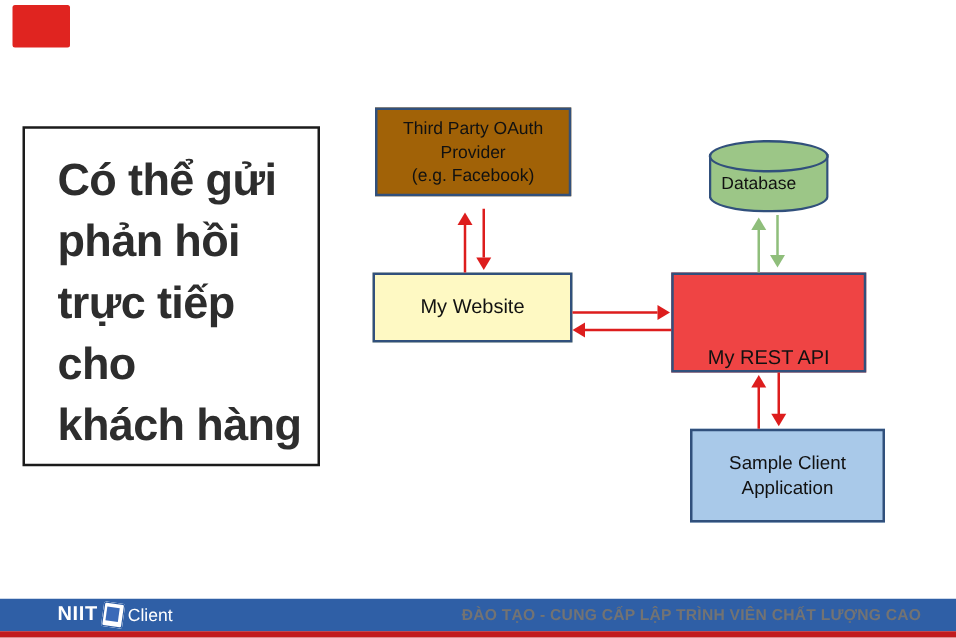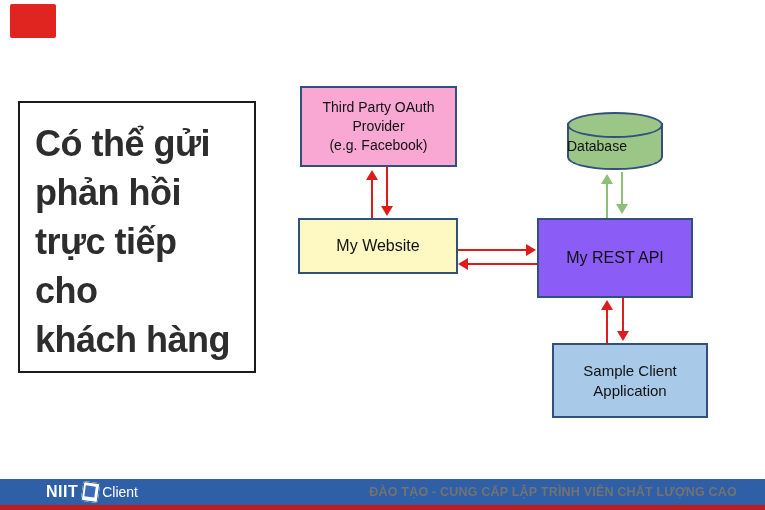--- a/index.html
+++ b/index.html
@@ -12,49 +12,49 @@
 
   
   .corner-accent{left:10px;top:4px;width:46px;height:34px;background:#e02420;border-radius:2px;}
 
   
   .callout{
     left:18px;top:101px;width:238px;height:272px;
     background:#ffffff;border:2px solid #1b1b1b;box-sizing:border-box;
   }
   .callout-text{
-    padding:16px 0 0 15px;
+    padding:16px 0 0 26px;
     font-size:36px;font-weight:bold;line-height:49px;
     color:#2d2d2d;white-space:pre-line;letter-spacing:-0.5px;
   }
 
   
   .dbox{
     box-sizing:border-box;border:2px solid #31507c;
     display:flex;align-items:center;justify-content:center;text-align:center;
     color:#111;white-space:pre-line;
   }
-  .oauth{left:300px;top:86px;width:157px;height:81px;background:#f9a8d4;font-size:14px;line-height:19px;}
+  .oauth{left:300px;top:86px;width:157px;height:71px;background:#a16207;font-size:14px;line-height:19px;}
   .website{left:298px;top:218px;width:160px;height:56px;background:#fef9c3;font-size:16px;}
-  .restapi{left:537px;top:218px;width:156px;height:80px;background:#8b5cf6;font-size:16px;}
+  .restapi{left:537px;top:218px;width:156px;height:80px;background:#ef4444;font-size:16px;align-items:flex-end;}
   .client{left:552px;top:343px;width:156px;height:75px;background:#a9c9e9;font-size:15px;line-height:20px;}
 
   
   .cyl{left:567px;top:112px;width:96px;height:60px;}
   .cyl-body{
     position:absolute;left:0;top:11px;width:92px;height:45px;
     background:#9cc687;border:2px solid #31507c;border-top:none;
     border-radius:0 0 46px 46px / 0 0 13px 13px;
   }
   .cyl-top{
     position:absolute;left:0;top:0;width:92px;height:22px;
     background:#9cc687;border:2px solid #31507c;border-radius:50%;
   }
   .cyl-label{
-    position:absolute;left:0;top:26px;width:80px;text-align:left;
+    position:absolute;left:0;top:26px;width:80px;text-align:center;
     font-size:14px;color:#111;
   }
 
   
   .vline{width:2px;}
   .hline{height:2px;}
   .red{background:#dd1d1d;}
   .green{background:#8fbe7b;}
   .tri{width:0;height:0;}
   .tri-up.r{border-left:6px solid transparent;border-right:6px solid transparent;border-bottom:10px solid #dd1d1d;}

